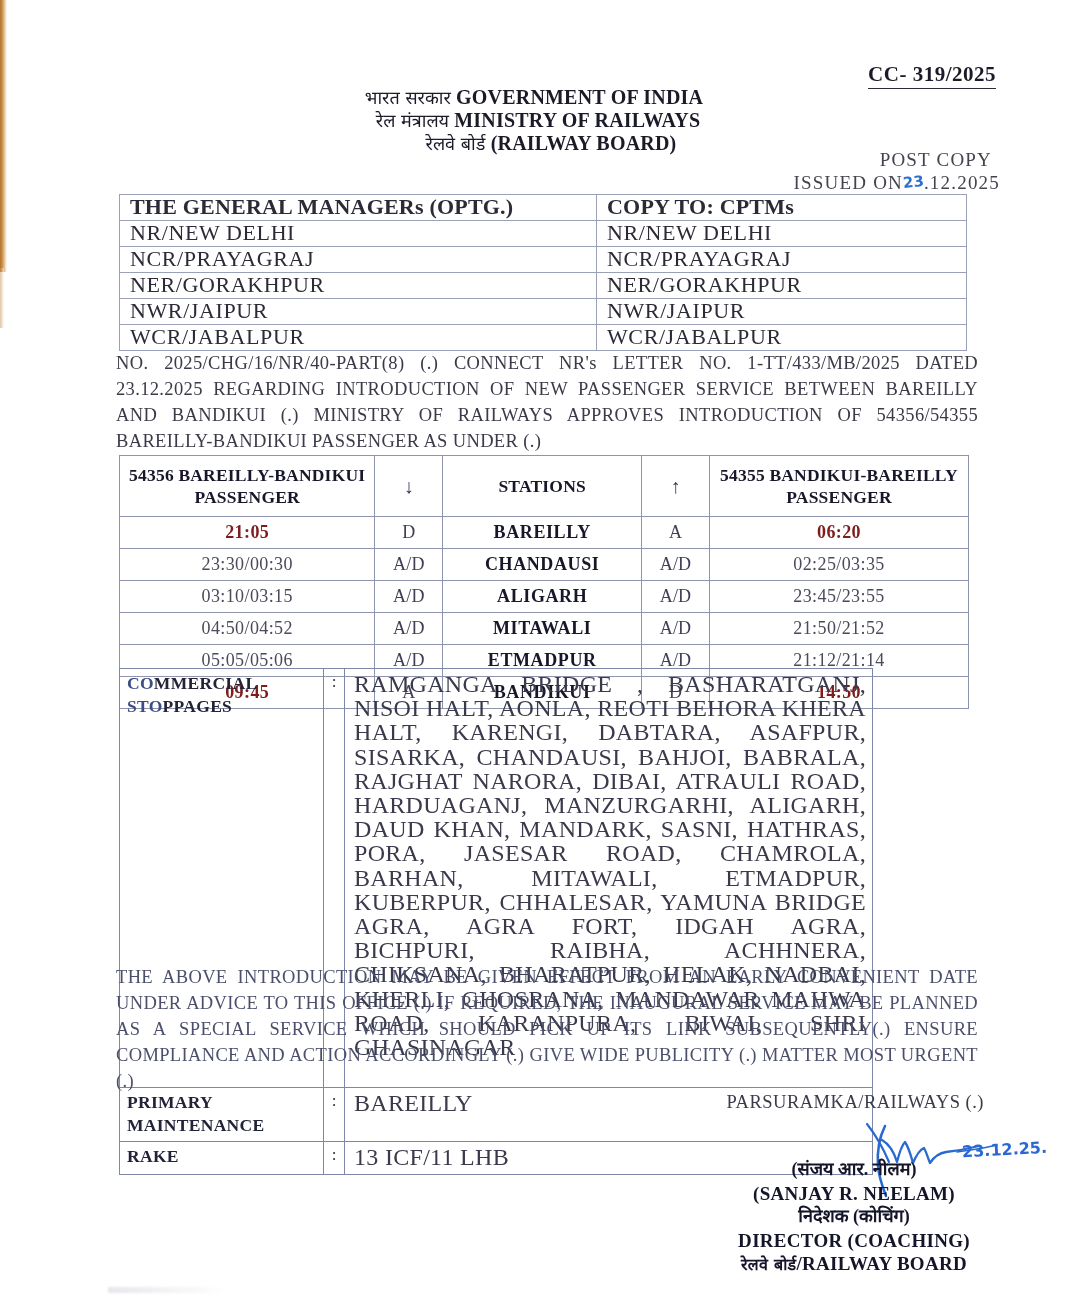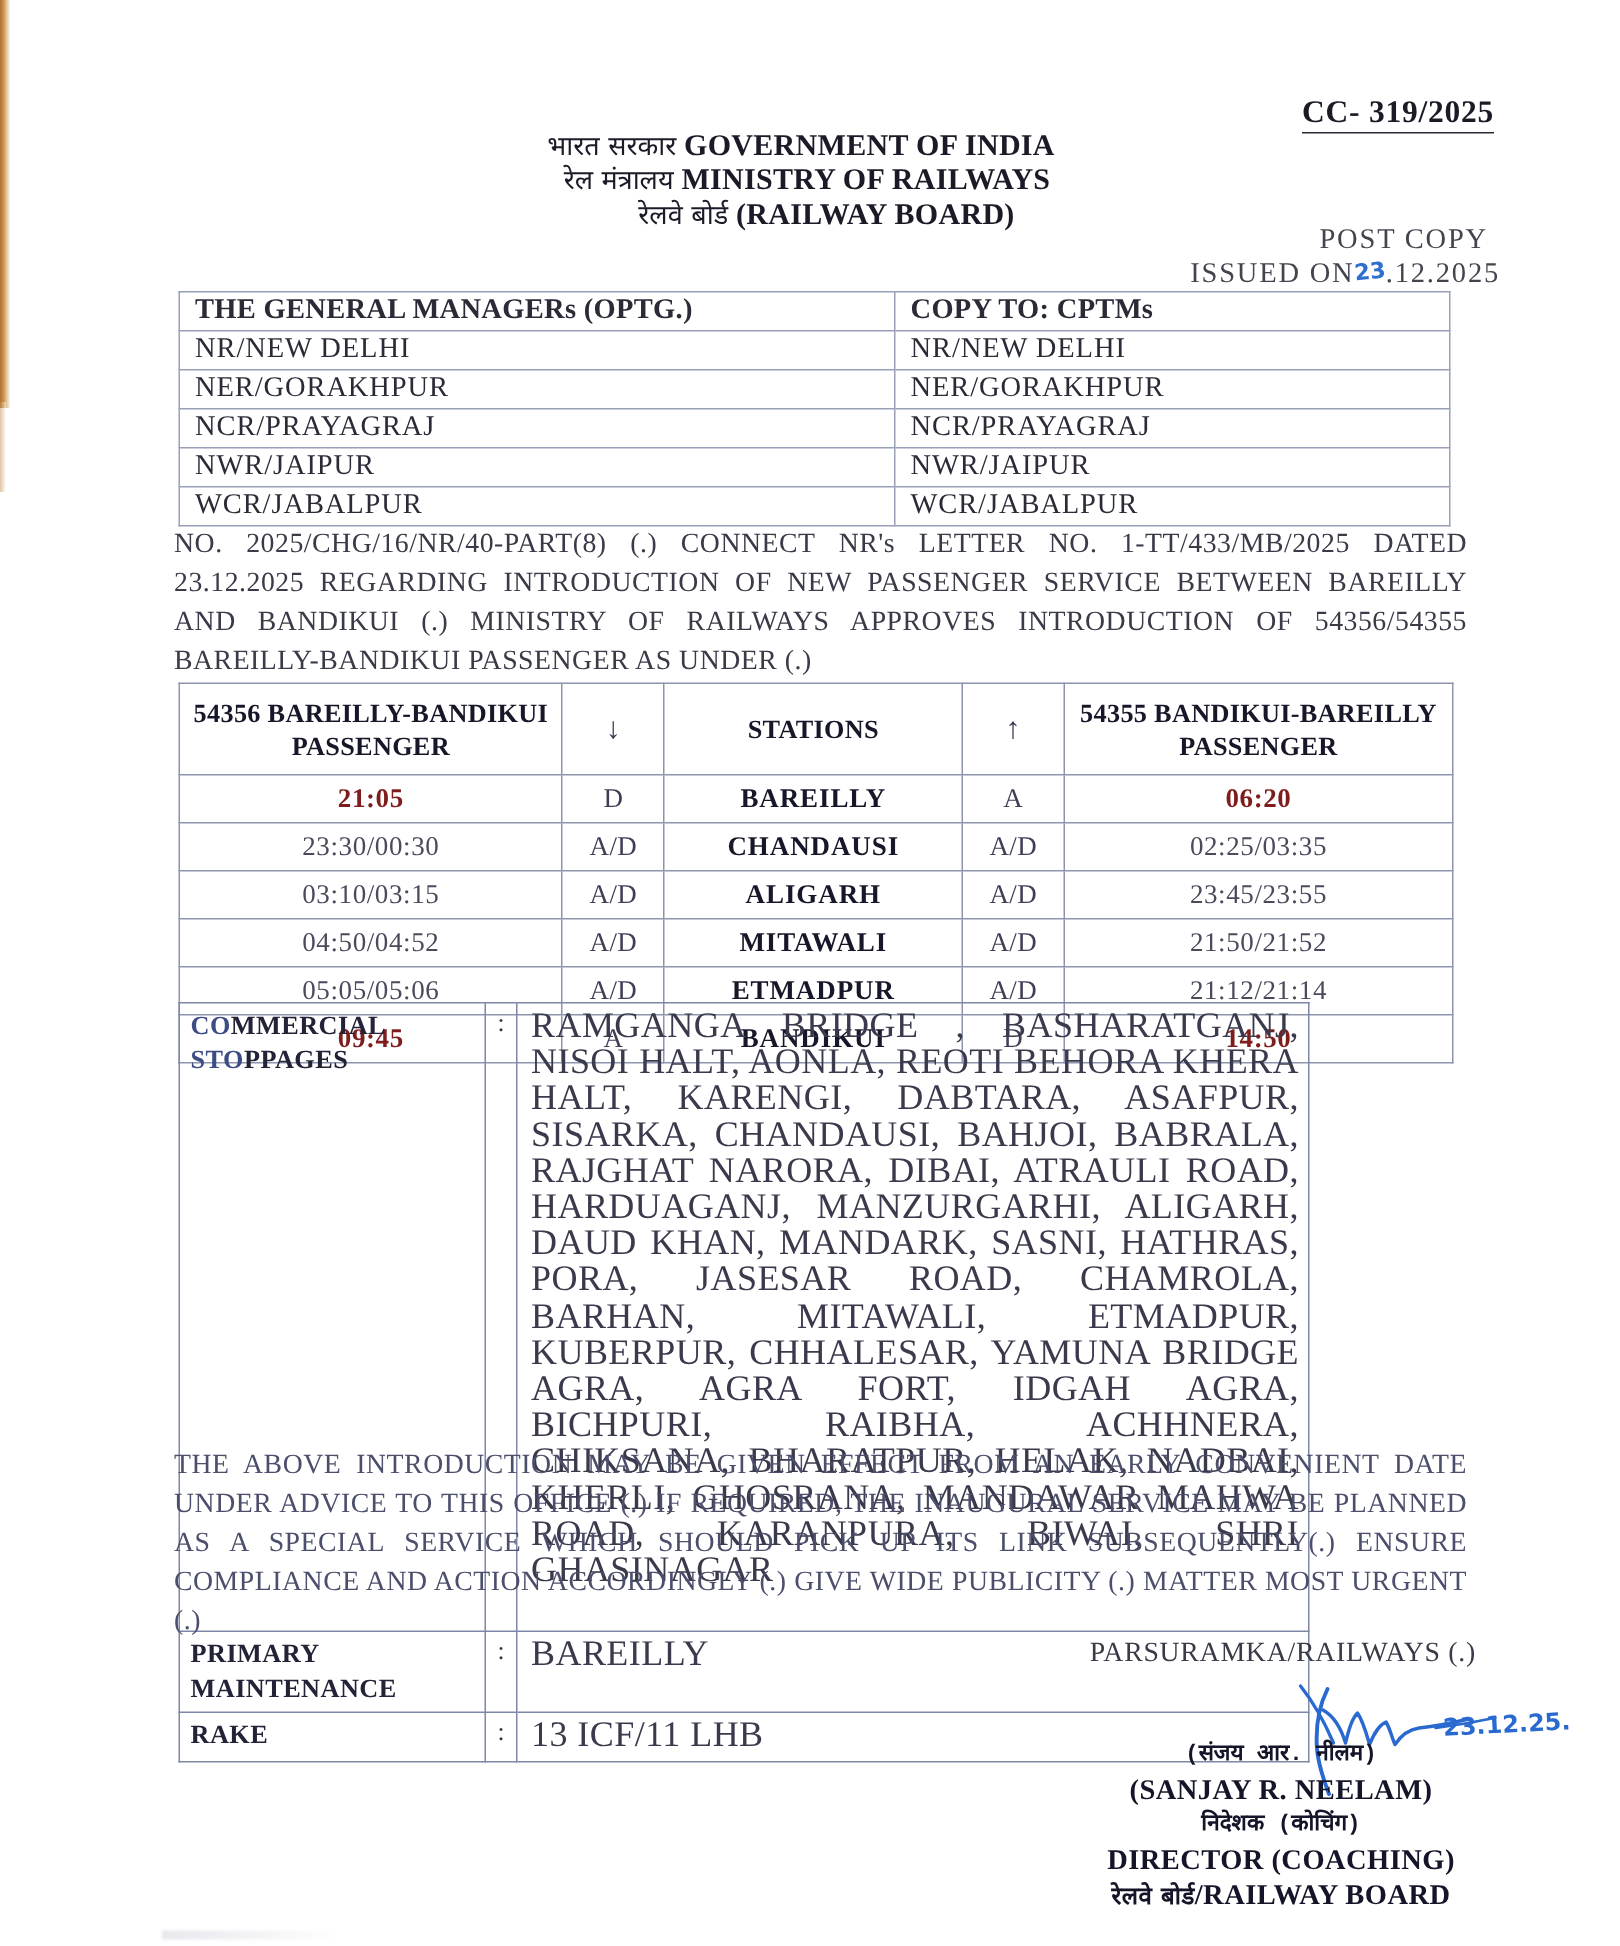--- a/index.html
+++ b/index.html
@@ -109,21 +109,21 @@
     display: inline-block;
   }
 
   
   .addr-table {
     position: absolute;
     left: 119px;
     top: 194px;
     width: 848px;
     border-collapse: collapse;
-    font-size: 19px;
+    font-size: 22px;
     color: #2b2b38;
   }
   .addr-table td {
     border: 1px solid #9aa0b8;
     padding: 2px 8px 3px 10px;
     line-height: 20px;
     letter-spacing: .6px;
     white-space: nowrap;
   }
   .addr-table tr:first-child td {
@@ -265,22 +265,22 @@
   }
   .sig-line {
     font-weight: bold;
     font-size: 19px;
     line-height: 23.5px;
     letter-spacing: .3px;
     color: #15152a;
     white-space: nowrap;
   }
   .sig-line.hi {
-    font-family: Liberation Mono, monospace;
-    font-size: 15px;
+    font-family: Liberation Serif, serif;
+    font-size: 18px;
     letter-spacing: 0;
   }
   .sig-line.mixed .hi-part {
     font-family: "DejaVu Sans", sans-serif;
     font-size: 16px;
   }
 
   .signature-svg {
     position: absolute;
     left: 845px;
@@ -338,26 +338,26 @@
     <tbody>
       <tr>
         <td class="col-a">THE GENERAL MANAGERs (OPTG.)</td>
         <td>COPY TO: CPTMs</td>
       </tr>
       <tr>
         <td class="col-a">NR/NEW DELHI</td>
         <td>NR/NEW DELHI</td>
       </tr>
       <tr>
+        <td class="col-a">NCR/PRAYAGRAJ</td>
+        <td>NCR/PRAYAGRAJ</td>
+      </tr>
+      <tr>
         <td class="col-a">NER/GORAKHPUR</td>
         <td>NER/GORAKHPUR</td>
-      </tr>
-      <tr>
-        <td class="col-a">NCR/PRAYAGRAJ</td>
-        <td>NCR/PRAYAGRAJ</td>
       </tr>
       <tr>
         <td class="col-a">NWR/JAIPUR</td>
         <td>NWR/JAIPUR</td>
       </tr>
       <tr>
         <td class="col-a">WCR/JABALPUR</td>
         <td>WCR/JABALPUR</td>
       </tr>
     </tbody>

